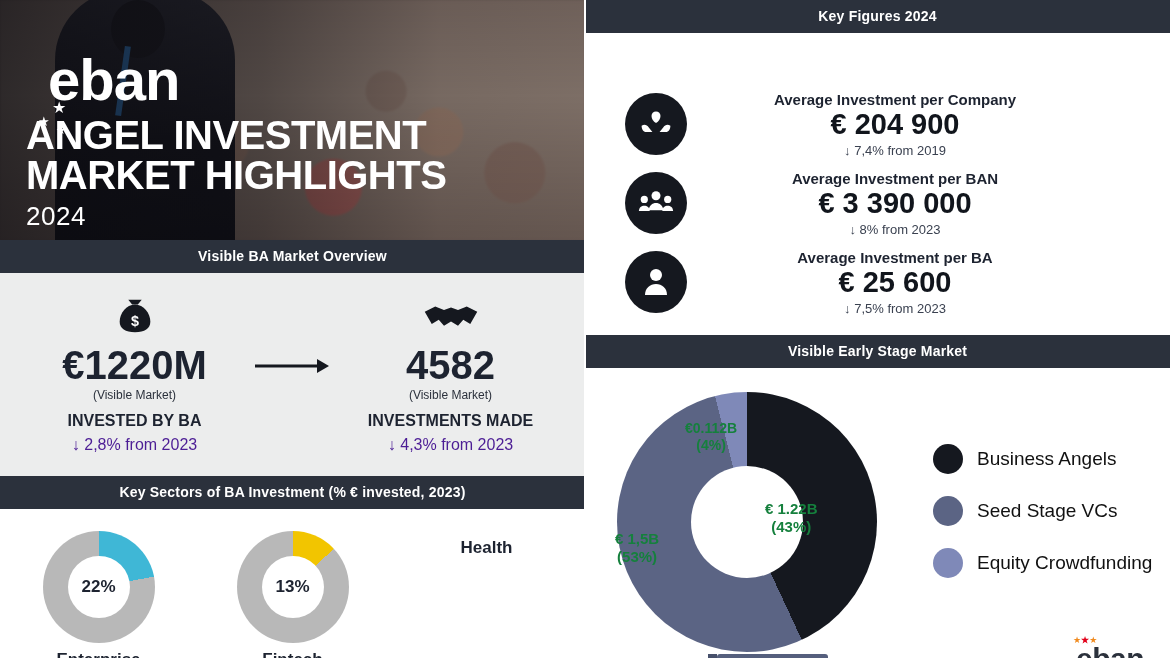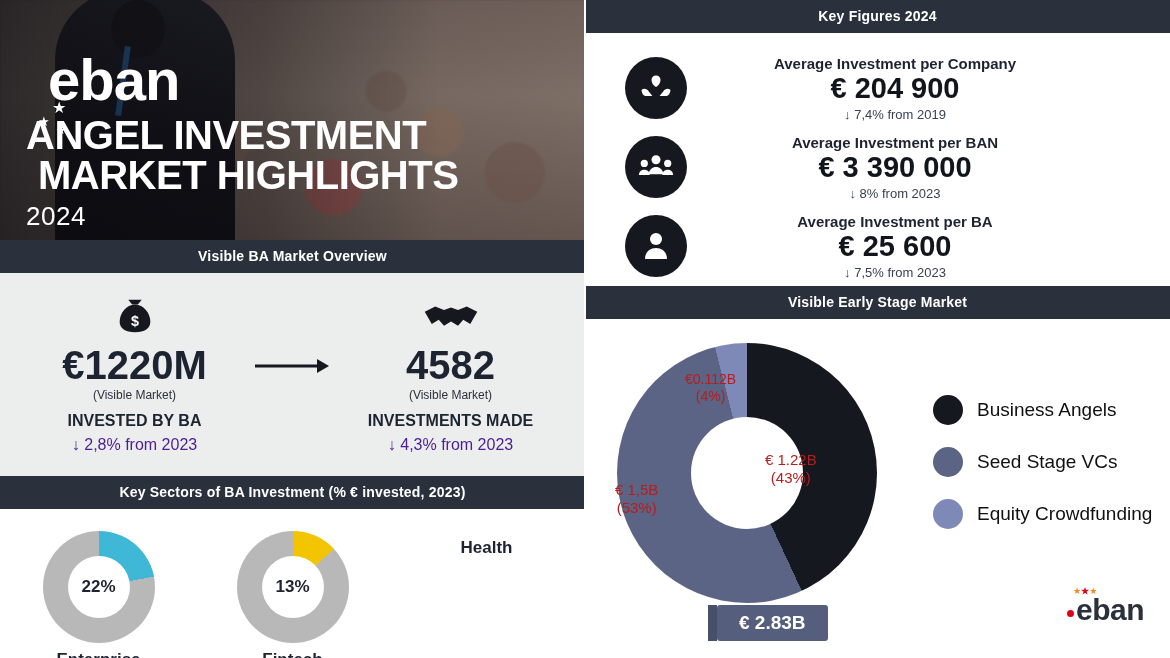--- a/index.html
+++ b/index.html
@@ -55,21 +55,21 @@
   .s2 { left:2px; top:14px; font-size:13px; }
   .s3 { left:20px; top:22px; font-size:11px; }
   .brand {
     font-size:58px; font-weight:700; letter-spacing:-1px; line-height:.95;
     margin-left:22px;
   }
   .headline {
     font-size:40px; font-weight:700; line-height:1.0; letter-spacing:-0.5px;
     margin-top:8px;
   }
-  .headline .l2 { display:block;margin-left:12px; }
+  .headline .l2 { display:block; }
   .year { font-size:26px; font-weight:400; margin-top:6px; letter-spacing:.5px; }
 
   .bar {
     background:#2b313c; color:#fff; text-align:center;
     font-size:14px; font-weight:700; letter-spacing:.2px;
     padding:8px 0 9px;
   }
 
   .overview { background:#eceded; padding:20px 0 22px; }
   .ov-row { display:flex; align-items:flex-start; justify-content:center; gap:10px; }
@@ -92,42 +92,42 @@
     position:absolute; left:50%; top:50%; transform:translate(-50%,-50%);
     width:62px; height:62px; border-radius:50%; background:#fff;
     display:flex; align-items:center; justify-content:center;
     font-size:17px; font-weight:700; color:#1d2330;
   }
   .donut-label { margin-top:8px; font-size:17px; font-weight:700; color:#1d2330; line-height:1.1; }
 
   
   .right { position:absolute; left:585px; top:0; width:585px; height:658px; background:#fff; }
 
-  .kf-list { padding:16px 0 0; }
+  .kf-list { padding:16px 0 13px;margin-top:36px; }
   .kf-row { display:flex; align-items:center; gap:18px; padding:6px 0 6px 40px; }
   .kf-icon {
     width:62px; height:62px; border-radius:50%; background:#15181f;
     display:flex; align-items:center; justify-content:center; flex:0 0 62px;
   }
   .kf-text { text-align:center; width:380px; }
   .kf-title { font-size:15px; font-weight:700; color:#1d2330; }
   .kf-value { font-size:29px; font-weight:700; color:#11151c; margin-top:1px; line-height:1.1; }
   .kf-delta { font-size:13px; color:#3a4150; margin-top:2px; }
 
   .early { background:#fff; position:relative; height:318px; }
   .early-inner { display:flex; align-items:center; padding-top:14px; }
   .pie-wrap { position:relative; width:300px; height:280px; margin-left:22px; }
   .pie {
     position:absolute; left:10px; top:10px; width:260px; height:260px; border-radius:50%;
   }
   .pie .hole {
     position:absolute; left:50%; top:50%; transform:translate(-50%,-50%);
     width:112px; height:112px; border-radius:50%; background:#fff;
   }
-  .pie-lab { position:absolute; color:#b91c1c; font-size:15px; font-weight:400; text-align:center; line-height:1.25; }
+  .pie-lab { position:absolute; color:#15803d; font-size:15px; font-weight:700; text-align:center; line-height:1.25; }
   .lab-ba   { left:158px; top:118px; }
   .lab-seed { left:8px;   top:148px; }
   .lab-eqc  { left:78px;  top:38px; font-size:14px; }
 
   .callout {
     position:absolute; left:110px; top:272px;
     background:#555f7d; color:#fff; font-size:19px; font-weight:700;
     padding:7px 22px; border-radius:3px;
   }
   .callout:before {

